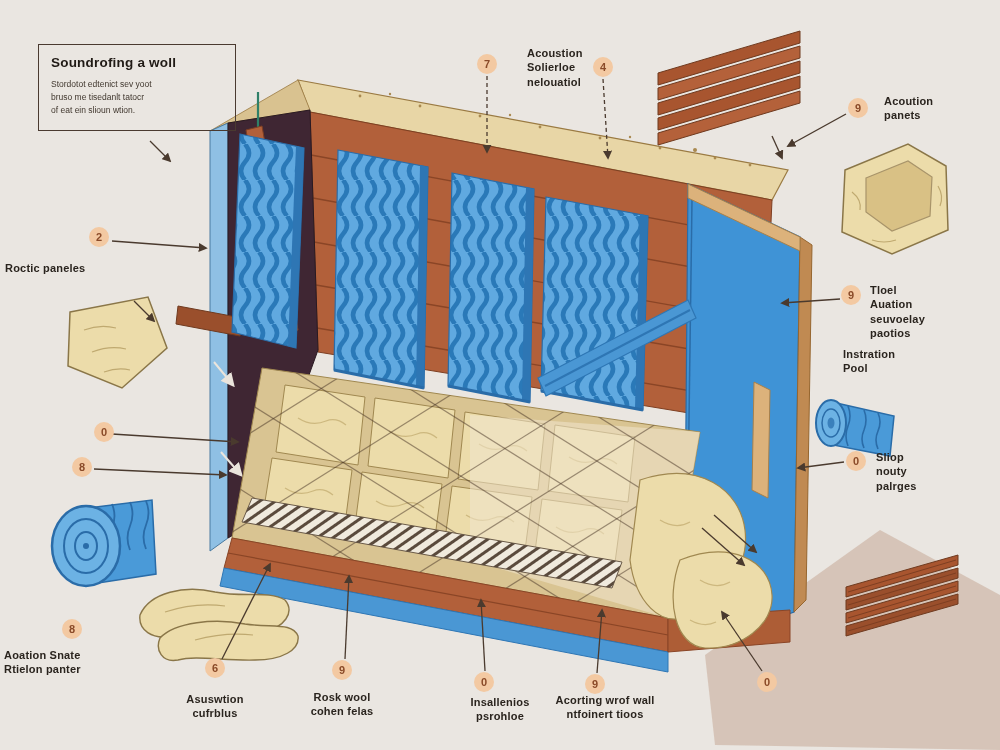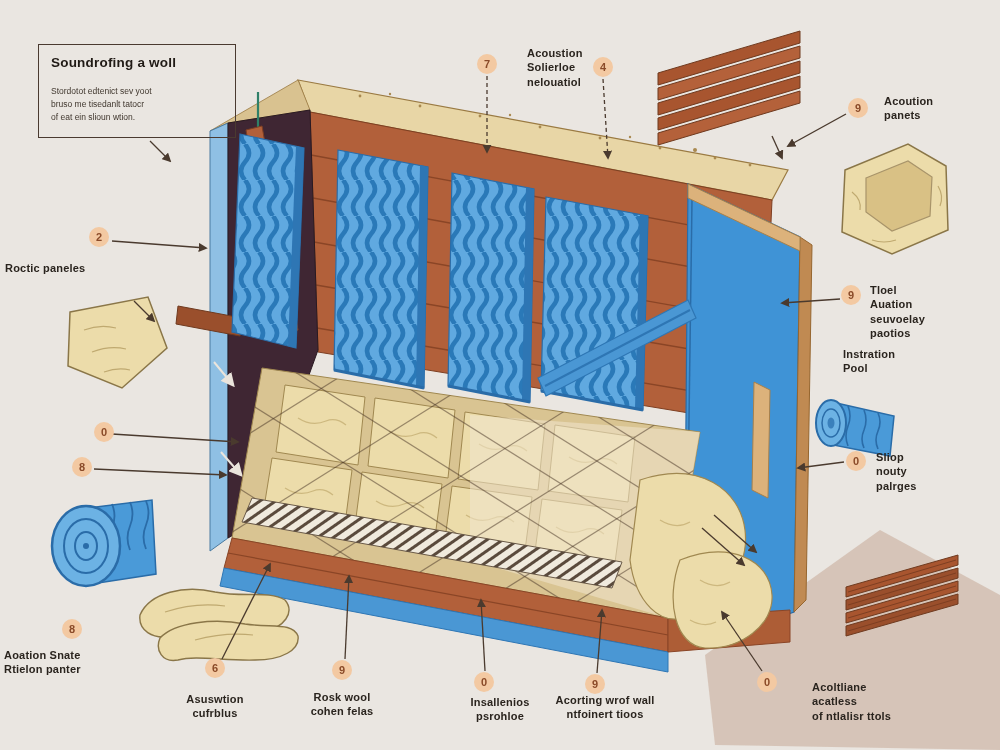--- a/index.html
+++ b/index.html
@@ -19,21 +19,21 @@
   .badge{
     position:absolute;width:20px;height:20px;border-radius:50%;
     background:var(--badge_bg,#f3c9a2);color:var(--badge_ink,#8a4a28);
     font-size:11px;font-weight:700;display:flex;align-items:center;justify-content:center;
   }
   .title-card{
     position:absolute;left:38px;top:44px;width:198px;
     border:1.6px solid #4a3a30;padding:10px 12px 12px;background:transparent;
   }
   .title-card h1{font-size:13.5px;font-weight:700;color:#201a15;letter-spacing:.2px}
-  .title-card p{margin-top:15px;font-size:8.5px;line-height:1.55;color:#40372e;
+  .title-card p{margin-top:8px;font-size:8.5px;line-height:1.55;color:#40372e;
     white-space:pre-line;font-weight:400}
   
   .f-wood{fill:var(--wood,#b2603a)}
   .f-blue{fill:var(--blue,#3f93d6)}
   .f-cream{fill:var(--cream,#ecdcaa)}
   .f-maroon{fill:var(--maroon,#3f2633)}
 </style>
 </head>
 <body>
 
@@ -289,22 +289,20 @@
   <div class="callout" style="left:4px;top:648px">Aoation Snate
 Rtielon panter</div>
   <div class="callout center" style="left:165px;top:692px;width:100px">Asuswtion
 cufrblus</div>
   <div class="callout center" style="left:292px;top:690px;width:100px">Rosk wool
 cohen felas</div>
   <div class="callout center" style="left:450px;top:695px;width:100px">Insallenios
 psrohloe</div>
   <div class="callout center" style="left:535px;top:693px;width:140px">Acorting wrof wall
 ntfoinert tioos</div>
-  <div class="callout" style="left:812px;top:680px">Acoltliane acatless
-of ntlalisr ttols</div>
 
   <div class="badge" style="left:477px;top:54px">7</div>
   <div class="badge" style="left:593px;top:57px">4</div>
   <div class="badge" style="left:848px;top:98px">9</div>
   <div class="badge" style="left:89px;top:227px">2</div>
   <div class="badge" style="left:841px;top:285px">9</div>
   <div class="badge" style="left:94px;top:422px">0</div>
   <div class="badge" style="left:72px;top:457px">8</div>
   <div class="badge" style="left:846px;top:451px">0</div>
   <div class="badge" style="left:62px;top:619px">8</div>

